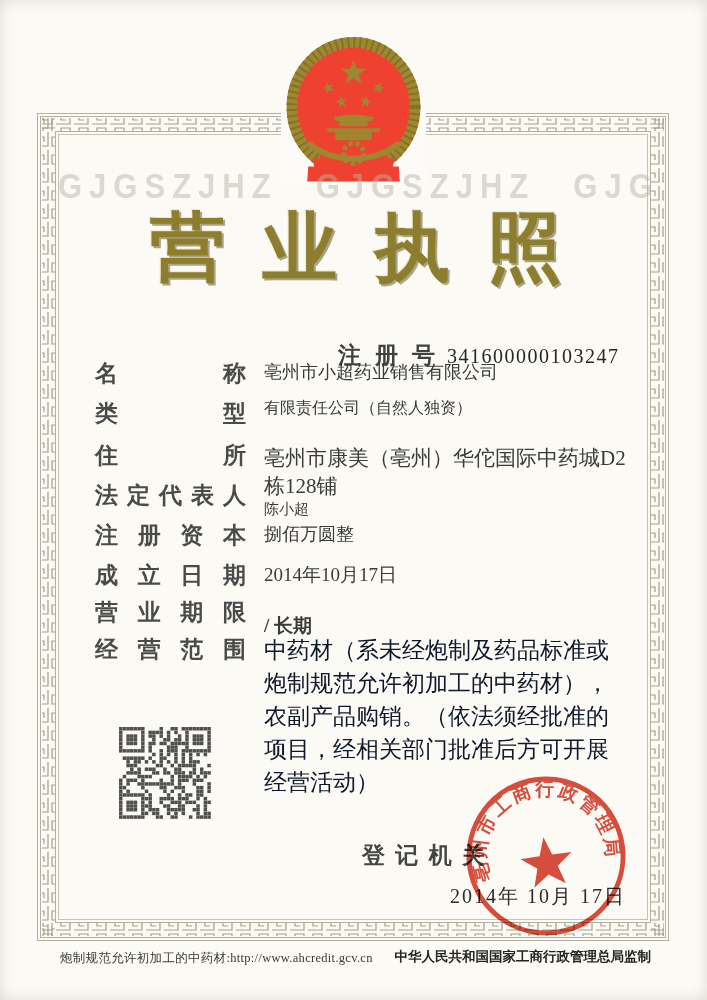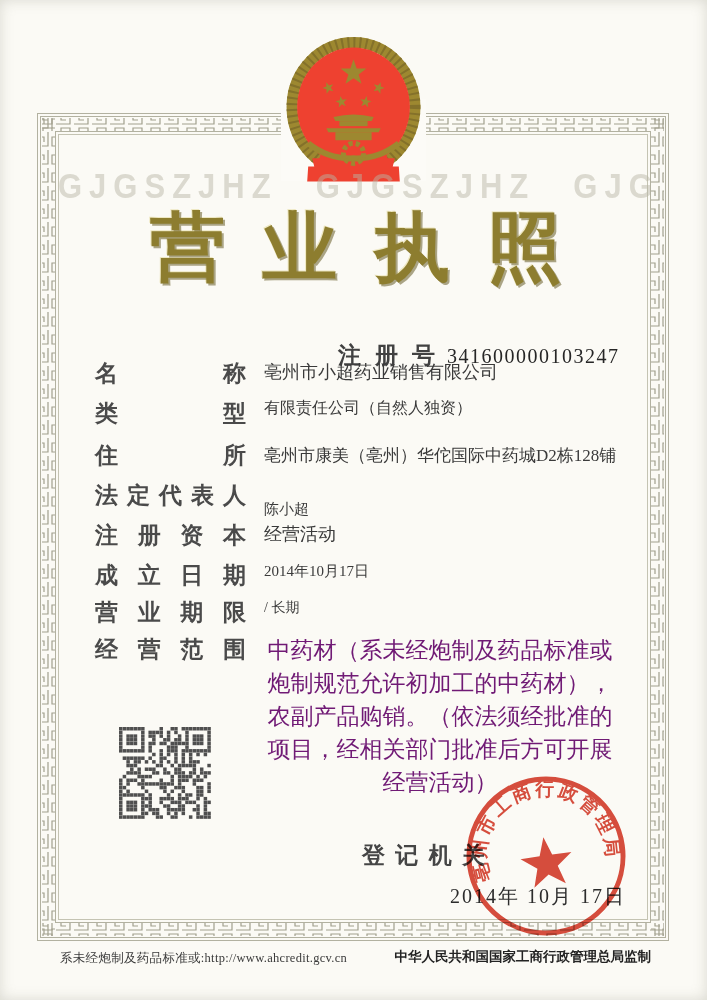--- a/index.html
+++ b/index.html
@@ -29,29 +29,29 @@
   }
   .justify-chars{display:flex;justify-content:space-between;}
   
   .reg-row{position:absolute;left:338px;top:306px;display:flex;align-items:baseline;}
   .reg-label{width:97px;font-weight:bold;font-size:23px;color:#414141;}
   .reg-value{margin-left:12px;font-size:20px;letter-spacing:1.5px;color:#262626;margin-top:39px;}
   
   .fields{position:absolute;left:95px;top:352px;width:540px;}
   .frow{position:absolute;left:0;width:540px;}
   .flabel{width:151px;font-weight:bold;font-size:23px;color:#4a4a4a;}
-  .fvalue{position:absolute;left:169px;top:2px;color:#3a3a3a;white-space:pre-line;text-align:center;}
+  .fvalue{position:absolute;left:169px;top:2px;color:#3a3a3a;white-space:pre-line;}
   .r0{top:6px}   .r0 .fvalue{font-size:18px;}
   .r1{top:46px}  .r1 .fvalue{font-size:16px;top:0;}
-  .r2{top:88px}  .r2 .fvalue{font-size:17px;top:4px;}
+  .r2{top:88px}  .r2 .fvalue{font-size:21px;top:4px;}
   .r3{top:128px} .r3 .fvalue{font-size:15px;top:20px;}
   .r4{top:168px} .r4 .fvalue{font-size:18px;top:2px;}
-  .r5{top:208px} .r5 .fvalue{font-size:15px;top:2px;}
-  .r6{top:245px} .r6 .fvalue{font-size:14px;top:2px;}
-  .r7{top:282px} .r7 .fvalue{font-size:23px;line-height:33px;top:0;width:352px;color:#701a75;}
+  .r5{top:208px} .r5 .fvalue{font-size:19px;top:2px;}
+  .r6{top:245px} .r6 .fvalue{font-size:19px;top:16px;font-weight:bold;}
+  .r7{top:282px} .r7 .fvalue{font-size:23px;line-height:33px;top:0;width:352px;color:#0f172a;}
   
   #qr-svg{position:absolute;left:119px;top:727px;width:92px;height:92px;fill:#4f4f4f;}
   
   .registrar{position:absolute;left:362px;top:840px;width:123px;font-weight:bold;font-size:23px;color:#454545;}
   .issue-date{position:absolute;left:450px;top:883px;font-size:20px;letter-spacing:2px;color:#2c2c2c;}
   
   .seal{position:absolute;left:460px;top:770px;width:172px;height:172px;
         mix-blend-mode:multiply;opacity:.92;transform:rotate(-8deg);}
   
   .footer-left{position:absolute;left:60px;top:950px;font-size:12.5px;color:#3a3a3a;letter-spacing:.3px;}
@@ -154,21 +154,21 @@
         </div>
       <div class="fvalue">陈小超</div>
     </div>
     <div class="frow r4">
       <div class="flabel justify-chars">
           <span>注</span>
           <span>册</span>
           <span>资</span>
           <span>本</span>
         </div>
-      <div class="fvalue">经营活动</div>
+      <div class="fvalue">捌佰万圆整</div>
     </div>
     <div class="frow r5">
       <div class="flabel justify-chars">
           <span>成</span>
           <span>立</span>
           <span>日</span>
           <span>期</span>
         </div>
       <div class="fvalue">2014年10月17日</div>
     </div>
@@ -543,16 +543,16 @@
     <defs>
       <path id="seal-arc" d="M -57,18 A 60,60 0 1 1 57,18" fill="none"></path>
     </defs>
     <circle cx="0" cy="0" r="77" fill="none" stroke="#d63f2e" stroke-width="5"></circle>
     <use href="#st" transform="translate(0,8) scale(2.7)" fill="#d63f2e"></use>
     <text font-size="19" font-weight="bold" fill="#d63f2e" letter-spacing="3" font-family="Liberation Serif, serif">
       <textPath href="#seal-arc" startOffset="2" textLength="218" lengthAdjust="spacingAndGlyphs">亳州市工商行政管理局</textPath>
     </text>
   </svg>
 
-  <div class="footer-left">系未经炮制及药品标准或:http://www.ahcredit.gcv.cn</div>
+  <div class="footer-left">炮制规范允许初加工的中药材:http://www.ahcredit.gcv.cn</div>
   <div class="footer-right">中华人民共和国国家工商行政管理总局监制</div>
 
 </div>
 
 </body></html>

